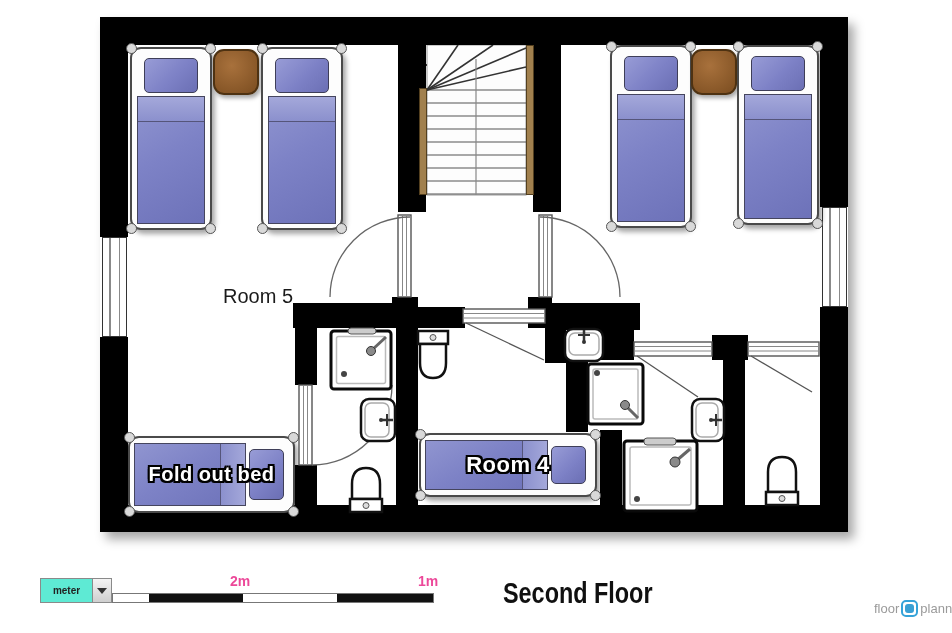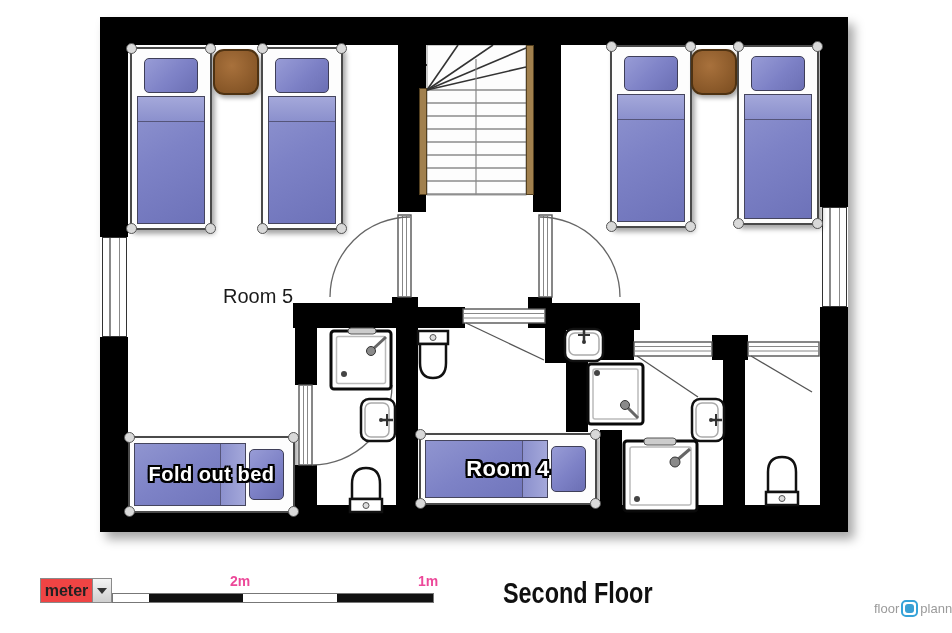--- a/index.html
+++ b/index.html
@@ -7,21 +7,21 @@
          font-family:"Liberation Sans",sans-serif;}
   .wall{position:absolute;background:#000;}
   #plan-bg{position:absolute;left:100px;top:17px;width:748px;height:515px;background:#fff;
            box-shadow:6px 7px 10px rgba(0,0,0,.35);}
   
   .window{position:absolute;background:#fff;border:1.5px solid #333;box-sizing:border-box;}
   .window i{position:absolute;background:#8a8a8a;}
   .window.v i.l1{left:6px;top:0;bottom:0;width:1.5px;}
   .window.v i.l2{right:6px;top:0;bottom:0;width:1.5px;}
   
-  .bed{position:absolute;background:#fdfdfd;border:2px solid #4a4a4a;border-radius:2px;
+  .bed{position:absolute;background:#fdfdfd;border:2px solid #4a4a4a;border-radius:11px;
        box-shadow:3px 4px 5px rgba(0,0,0,.35);box-sizing:border-box;}
   .knob{position:absolute;width:9px;height:9px;background:#d9d9d9;border:1.5px solid #555;border-radius:50%;}
   .k1{left:-6px;top:-6px}.k2{right:-6px;top:-6px}.k3{left:-6px;bottom:-6px}.k4{right:-6px;bottom:-6px}
   .bed .pillow{position:absolute;left:12px;right:12px;top:9px;height:33px;border-radius:5px;
        background:linear-gradient(135deg,#989cd6 0%,#7d81c6 55%,#6b6fb4 100%);border:1px solid #3e3e58;}
   .bed .duvet{position:absolute;left:5px;right:5px;top:47px;bottom:4px;
        background:linear-gradient(150deg,#9095d0 0%,#7d82c6 45%,#6d72b9 100%);border:1px solid #45455e;}
   .bed .fold{position:absolute;left:0;right:0;top:0;height:24px;
        background:linear-gradient(#a4a8da,#8b90cd);border-bottom:1px solid #55557a;}
   .bed.h .pillow{left:auto;right:9px;top:11px;bottom:11px;width:33px;height:auto;}
@@ -32,22 +32,22 @@
        color:#fff;font-weight:bold;font-size:22px;z-index:3;letter-spacing:.5px;
        text-shadow:-2px -2px 0 #000,2px -2px 0 #000,-2px 2px 0 #000,2px 2px 0 #000,0 2px 0 #000,0 -2px 0 #000,2px 0 0 #000,-2px 0 0 #000;}
   .bed.fold-bed .bedlabel{font-size:20px;}
   .table{position:absolute;width:46px;height:46px;border-radius:11px;border:2px solid #4e3212;
        background:radial-gradient(circle at 40% 35%,#a8713c,#7b4d20);box-shadow:2px 3px 4px rgba(0,0,0,.35);box-sizing:border-box;}
   .rail{position:absolute;background:#a1804e;border:1px solid #54401f;box-sizing:border-box;}
   #stair-arrow{position:absolute;left:412px;top:60px;width:0;height:0;
        border-top:5px solid transparent;border-bottom:5px solid transparent;border-right:10px solid #000;}
   .roomlabel{position:absolute;width:140px;text-align:center;font-size:20px;color:#1a1a1a;}
   
-  #unit-select{position:absolute;left:40px;top:578px;width:53px;height:25px;background:#ef4444;
-       border:1px solid #8a8a8a;box-sizing:border-box;font-size:16px;font-weight:bold;color:#222;
+  #unit-select{position:absolute;left:40px;top:578px;width:53px;height:25px;background:#5eead4;
+       border:1px solid #8a8a8a;box-sizing:border-box;font-size:10px;font-weight:bold;color:#222;
        display:flex;align-items:center;justify-content:center;}
   #unit-arrow-btn{position:absolute;left:92px;top:578px;width:20px;height:25px;box-sizing:border-box;
        border:1px solid #8a8a8a;background:linear-gradient(#f4f4f4,#cfcfcf);
        display:flex;align-items:center;justify-content:center;cursor:pointer;}
   #unit-arrow-btn .tri{width:0;height:0;border-left:5px solid transparent;border-right:5px solid transparent;
        border-top:6px solid #333;}
   #scalebar{position:absolute;left:112px;top:593px;width:320px;height:8px;border:1px solid #777;
        box-sizing:content-box;display:flex;}
   #scalebar span{display:block;height:100%;}
   .scale-mark{position:absolute;width:40px;text-align:center;font-size:14px;font-weight:bold;color:#ec4899;}
@@ -175,21 +175,21 @@
       <i class="knob k2"></i>
       <i class="knob k3"></i>
       <i class="knob k4"></i>
     <div class="pillow"></div>
     <div class="duvet">
         <div class="fold"></div>
       </div>
     <div class="bedlabel">Fold out bed</div>
   </div>
 
-  <div class="bed h" style="left:419px;top:433px;width:178px;height:72px">
+  <div class="bed h" style="left:419px;top:433px;width:178px;height:64px">
     <i class="knob k1"></i>
       <i class="knob k2"></i>
       <i class="knob k3"></i>
       <i class="knob k4"></i>
     <div class="pillow"></div>
     <div class="duvet">
         <div class="fold"></div>
       </div>
     <div class="bedlabel">Room 4</div>
   </div>

